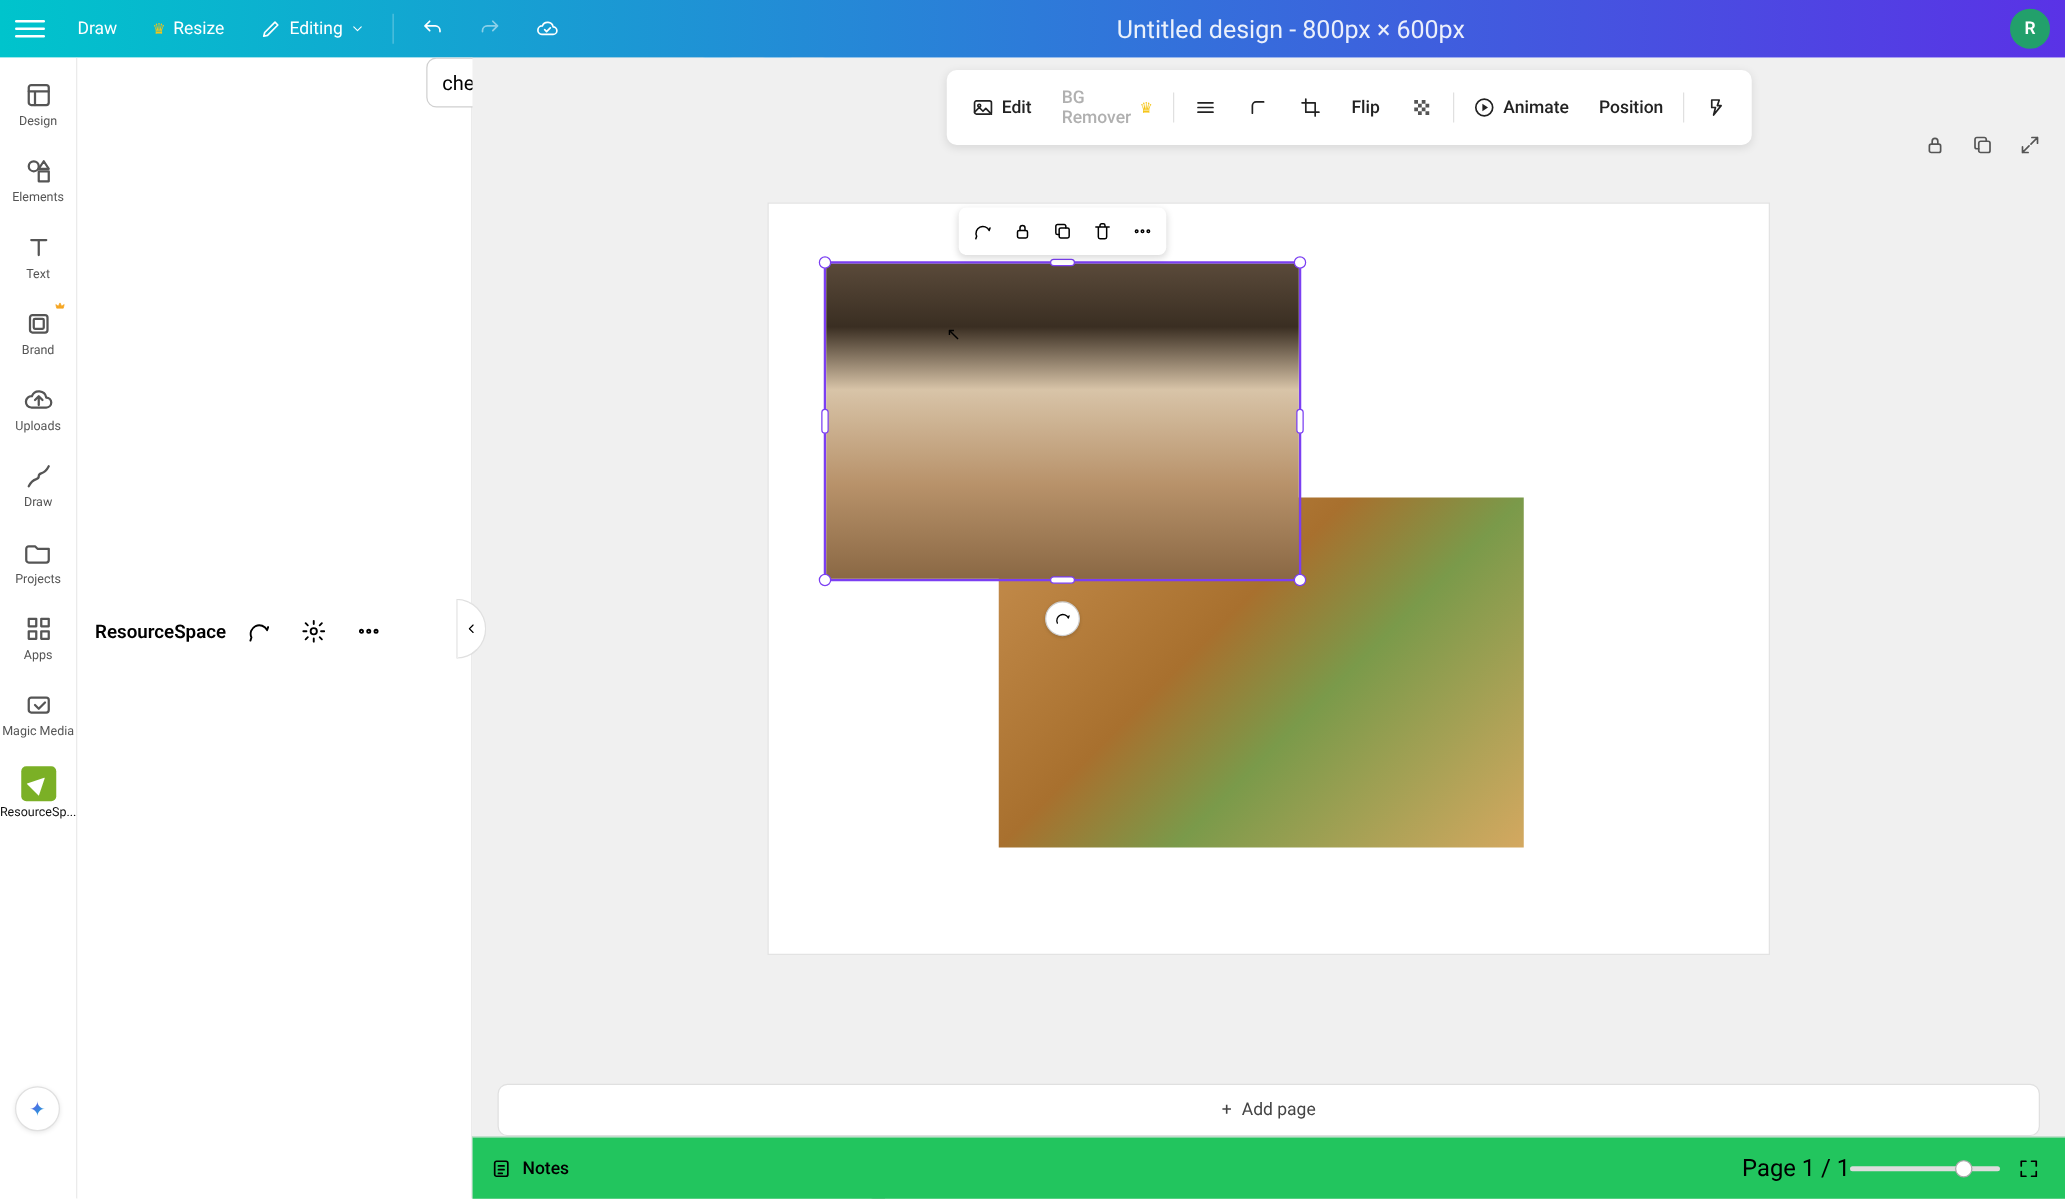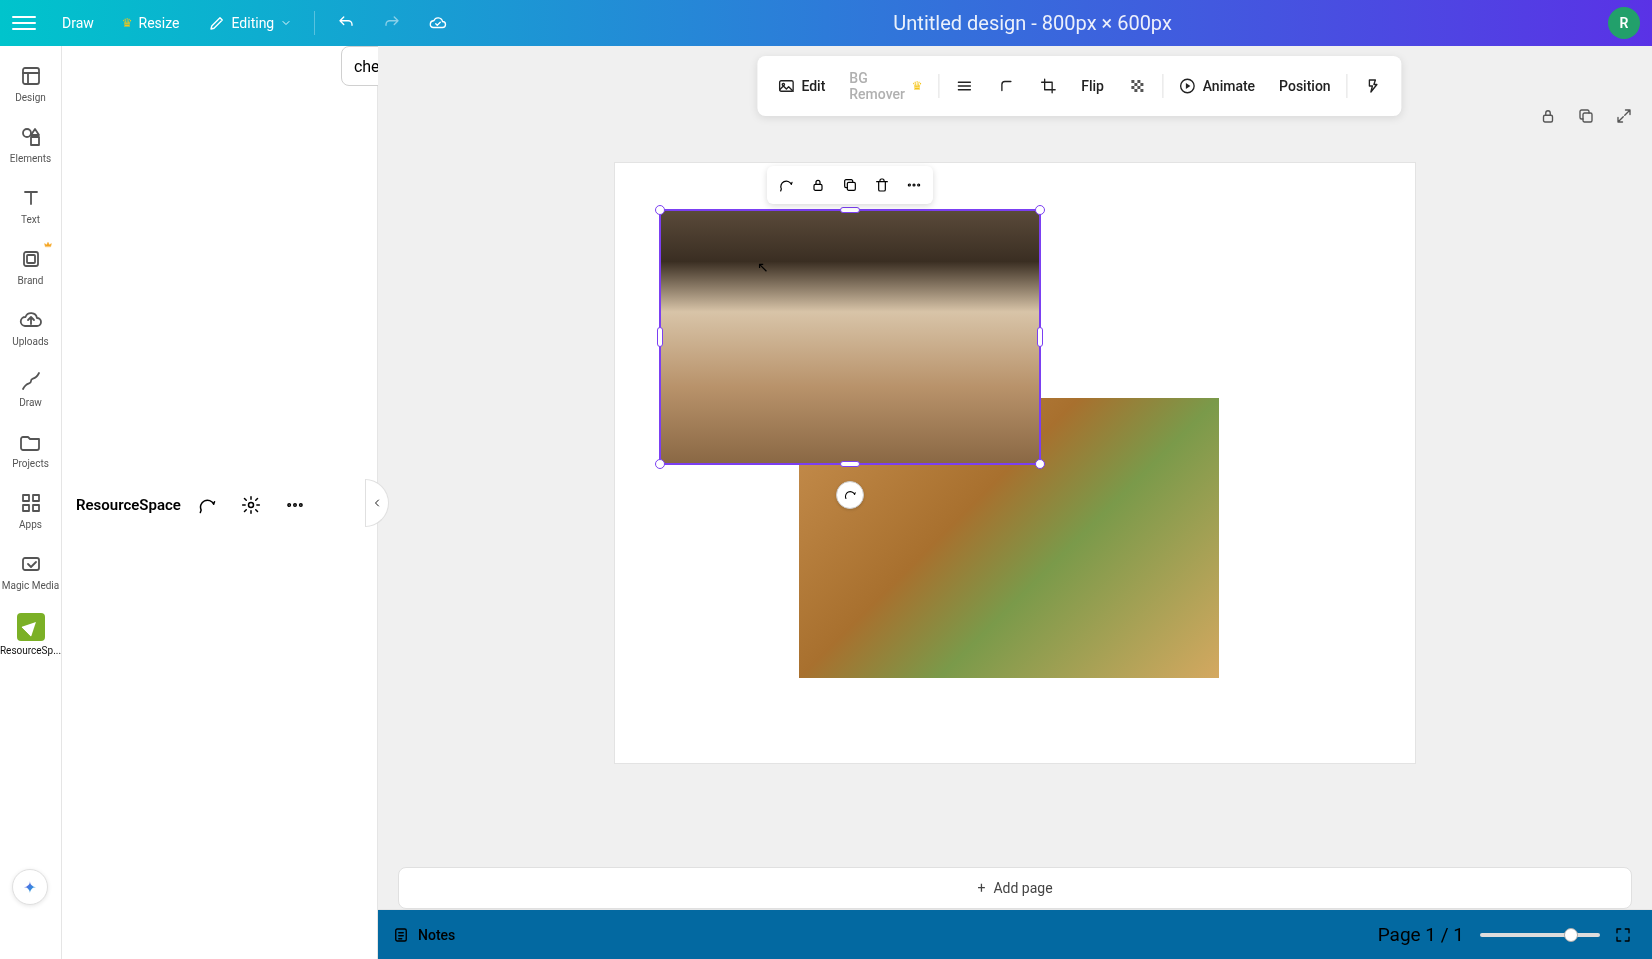--- a/index.html
+++ b/index.html
@@ -80,21 +80,21 @@
 .sel-img .edge.r { right: -4px; top: 50%; transform: translateY(-50%); width: 6px; height: 20px; }
 .rot-handle { position: absolute; bottom: -46px; left: 50%; transform: translateX(-50%); width: 28px; height: 28px; background: #fff; border: 1px solid #ccc; border-radius: 50%; display: flex; align-items: center; justify-content: center; cursor: pointer; box-shadow: 0 1px 3px rgba(0,0,0,0.15); }
 
 .img-fill { width: 100%; height: 100%; background: #ccc; }
 .cursor { position: absolute; font-size: 14px; pointer-events: none; }
 
 
 .add-page { margin: 8px 20px 0; background: #fff; border: 1px solid #e0e0e0; border-radius: 8px; padding: 12px; text-align: center; font-size: 14px; color: #444; cursor: pointer; display: flex; align-items: center; justify-content: center; gap: 8px; }
 
 
-.bottombar { height: 50px; background: #0369a1; border-top: 1px solid #e5e5e5; display: flex; align-items: center; padding: 0 14px; gap: 16px; }
+.bottombar { height: 50px; background: #22c55e; border-top: 1px solid #e5e5e5; display: flex; align-items: center; padding: 0 14px; gap: 0; }
 .notes-btn { display: flex; align-items: center; gap: 8px; font-size: 14px; font-weight: 500; cursor: pointer; }
 .bottombar .spacer { flex: 1; }
 .page-ind { font-size: 19px; }
 .zoom { display: flex; align-items: center; gap: 8px; }
 .slider { width: 120px; height: 4px; background: #ddd; border-radius: 2px; position: relative; }
 .slider .knob { position: absolute; top: -5px; left: 70%; width: 14px; height: 14px; background: #fff; border: 1px solid #aaa; border-radius: 50%; }
 .zoom .zbtn { width: 30px; height: 30px; display: flex; align-items: center; justify-content: center; cursor: pointer; }
 
 
 .assist { position: absolute; bottom: 54px; left: 12px; width: 36px; height: 36px; border-radius: 50%; background: #fff; border: 1px solid #e0e0e0; display: flex; align-items: center; justify-content: center; cursor: pointer; box-shadow: 0 1px 4px rgba(0,0,0,0.1); }

